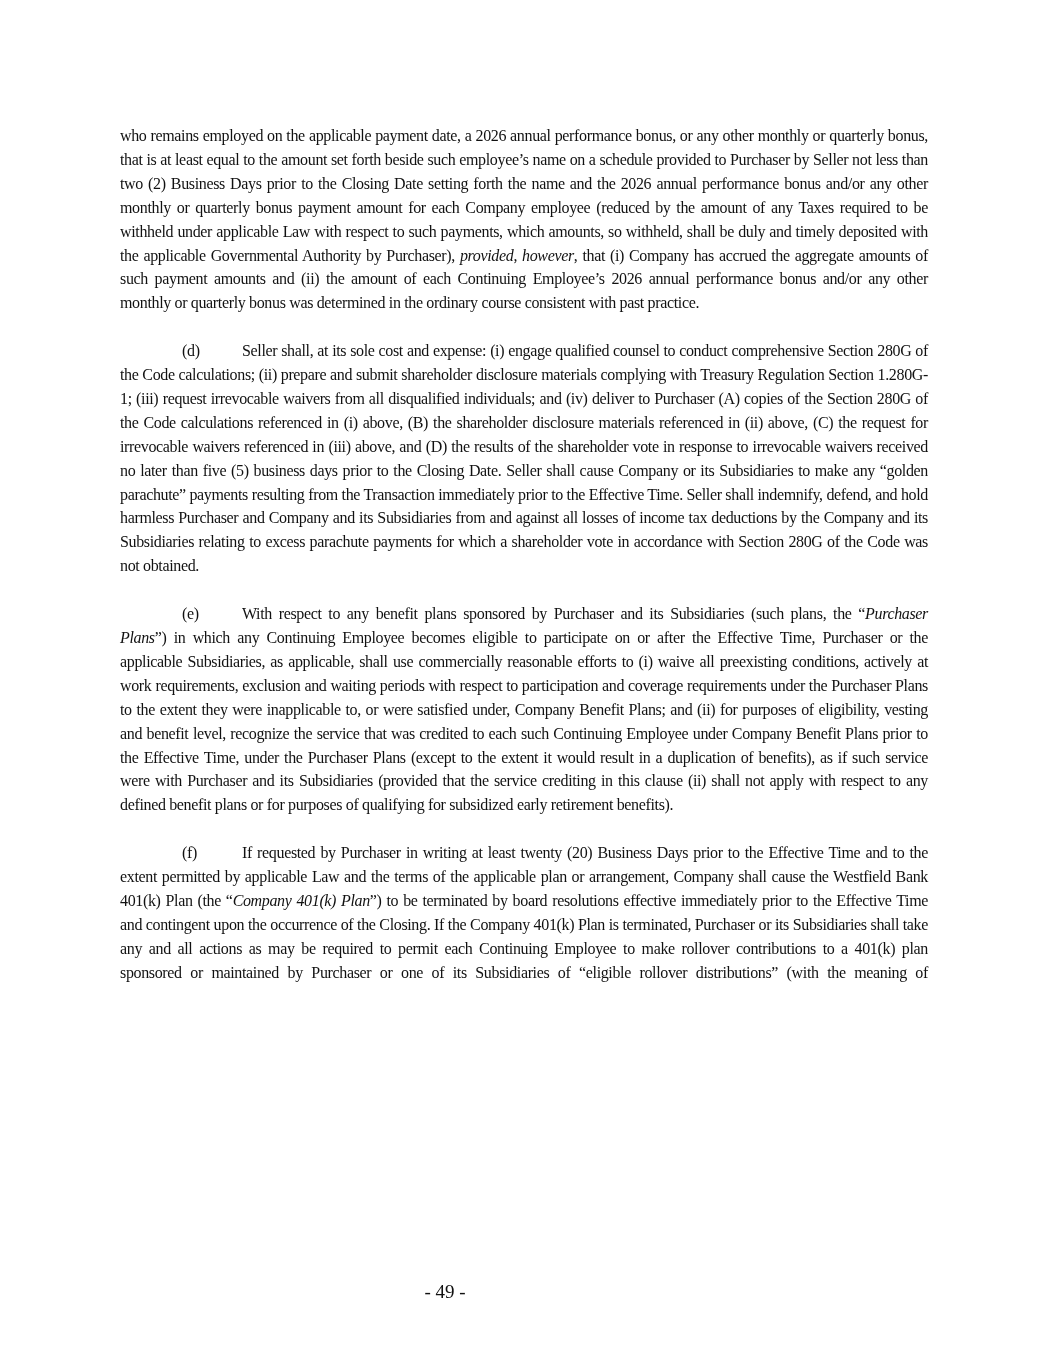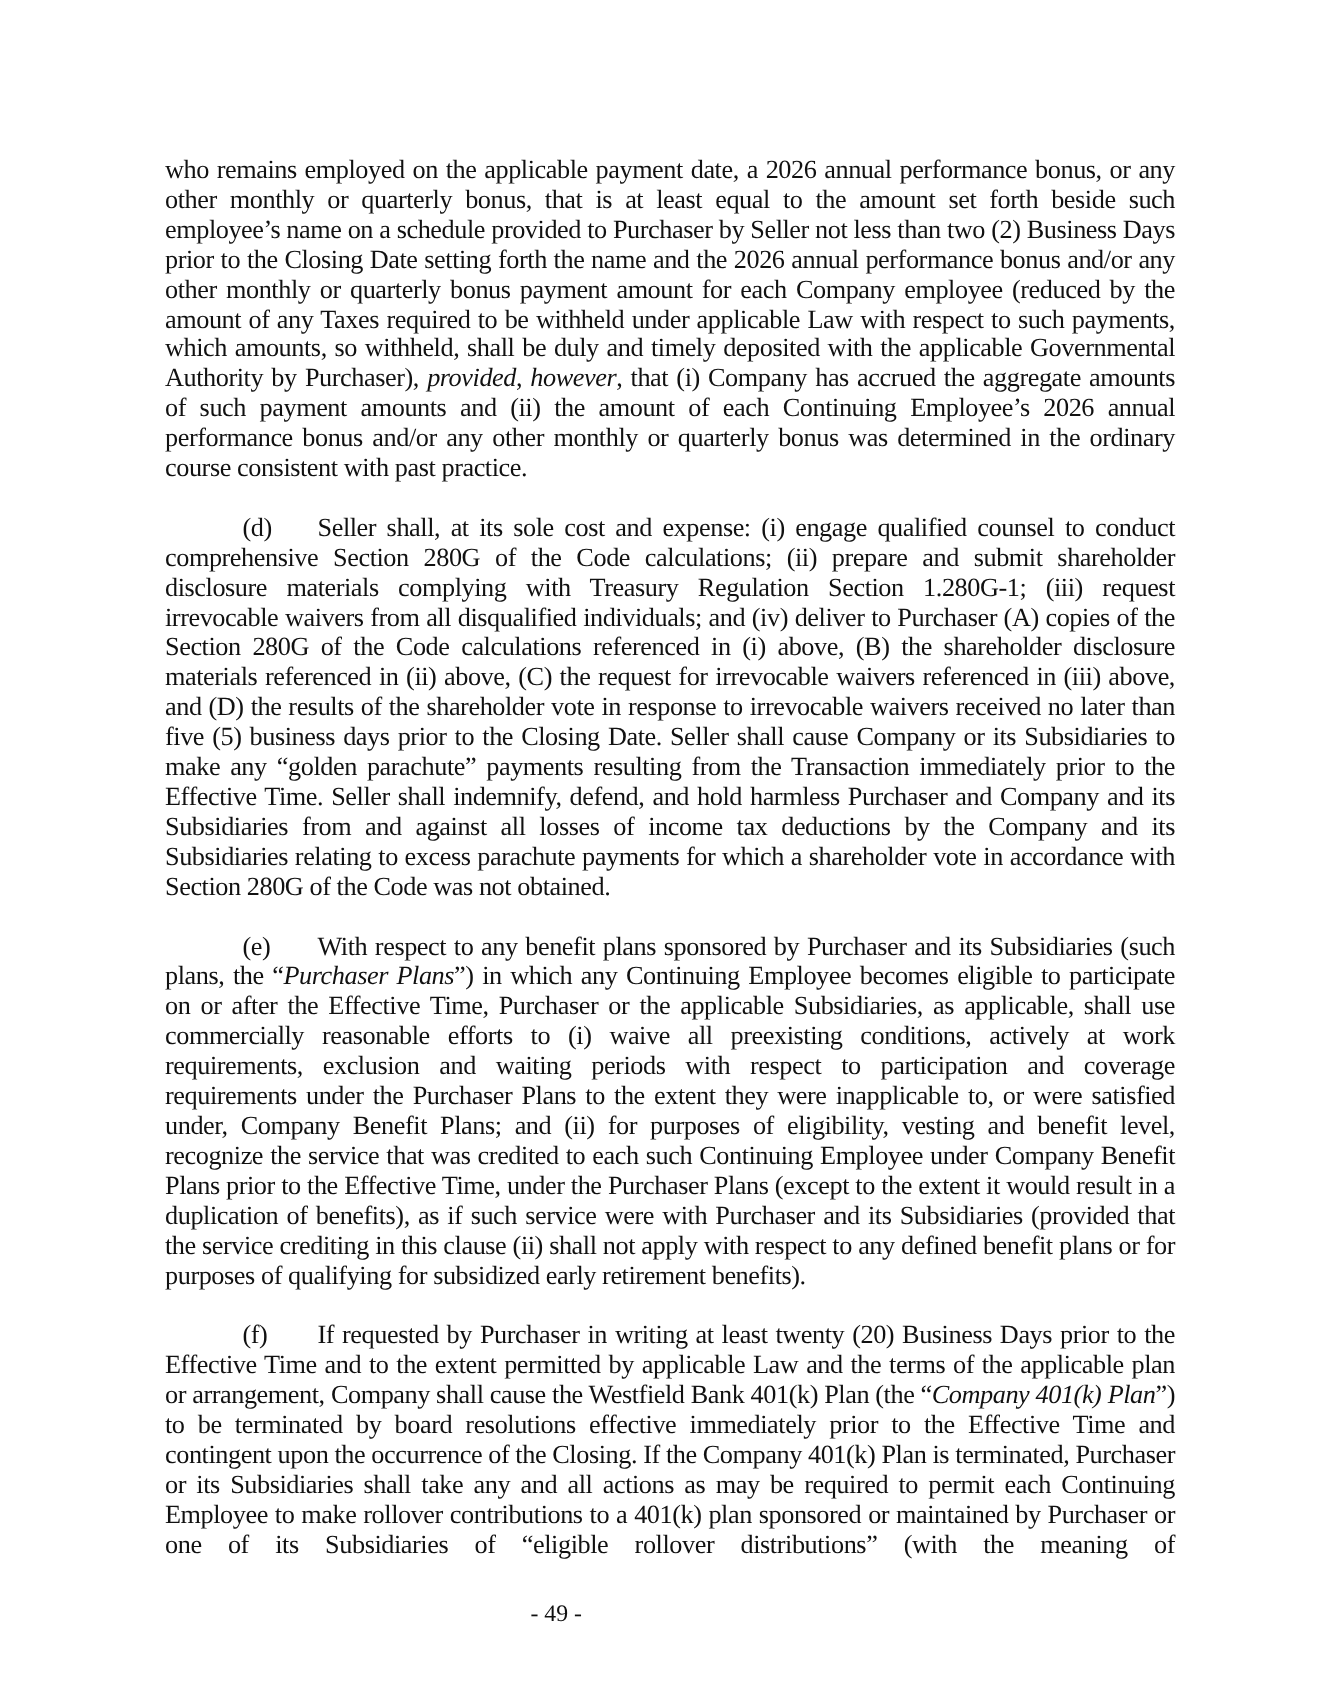--- a/index.html
+++ b/index.html
@@ -2,22 +2,22 @@
 <html><head>
   <meta charset="utf-8">
   <style>
     html, body { margin: 0; padding: 0; background: #ffffff; }
     body {
       width: 1055px; height: 1365px; position: relative; overflow: hidden;
       font-family: "Liberation Serif", "DejaVu Serif", serif;
       color: #111111;
     }
     .page {
-      position: absolute; left: 132px; top: 124px; width: 808px;
-      font-size: 21px; line-height: 23.9px;
+      position: absolute; left: 120px; top: 124px; width: 808px;
+      font-size: 16px; line-height: 23.9px;
     }
     .para {
       margin: 0 0 23.9px 0; text-align: justify; text-align-last: left;
       letter-spacing: -0.35px; word-spacing: 0px;
     }
     .para .label { display: inline-block; width: 60px; margin-left: 62px; }
     .para em { font-style: italic; }
     .footer {
       position: absolute; left: 0; width: 890px; top: 1281px;
       text-align: center; font-size: 19px; line-height: 22px;

